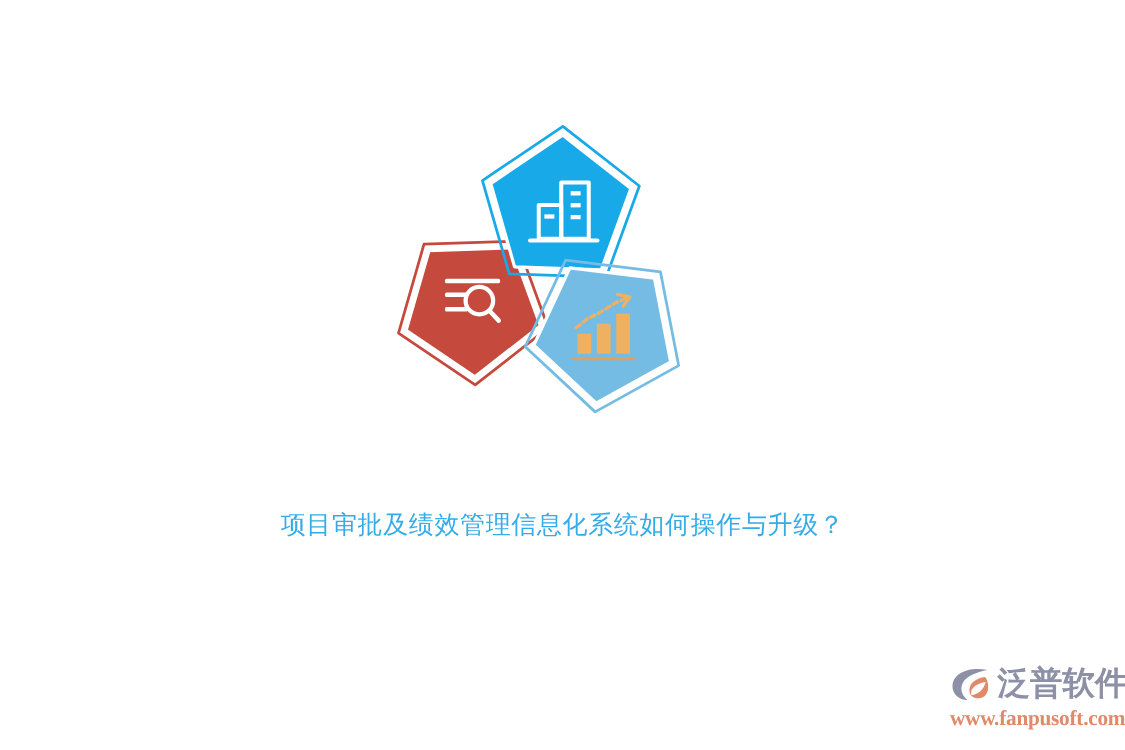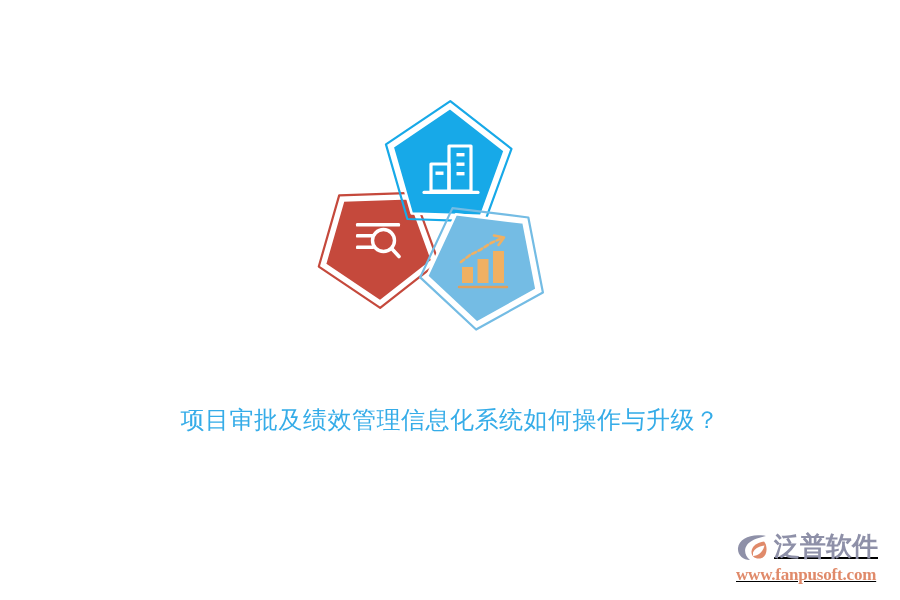--- a/index.html
+++ b/index.html
@@ -40,35 +40,34 @@
   .title-block {
     position: absolute;
     left: 0;
     top: 400px;
     width: 900px;
     text-align: center;
   }
   .title-text {
     display: inline-block;
     font-family: "Liberation Serif", "DejaVu Serif", serif;
-    font-size: 24px;
+    font-size: 20px;
     line-height: 40px;
     letter-spacing: 0.5px;
     color: #35ACE8;
     white-space: nowrap;
   }
 
   
   .brand {
     position: absolute;
-    right: 28px;
+    right: 4px;
     bottom: 12px;
     width: 136px;
     height: 58px;
-    text-decoration: underline;
   }
   .brand-row {
     display: flex;
     align-items: center;
     gap: 4px;
     height: 34px;
   }
   .brand-mark {
     width: 34px;
     height: 30px;

